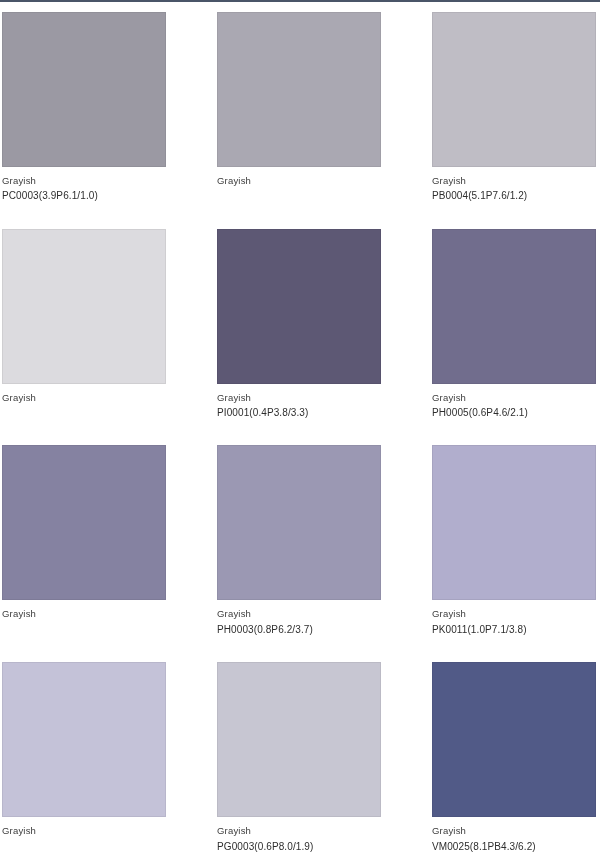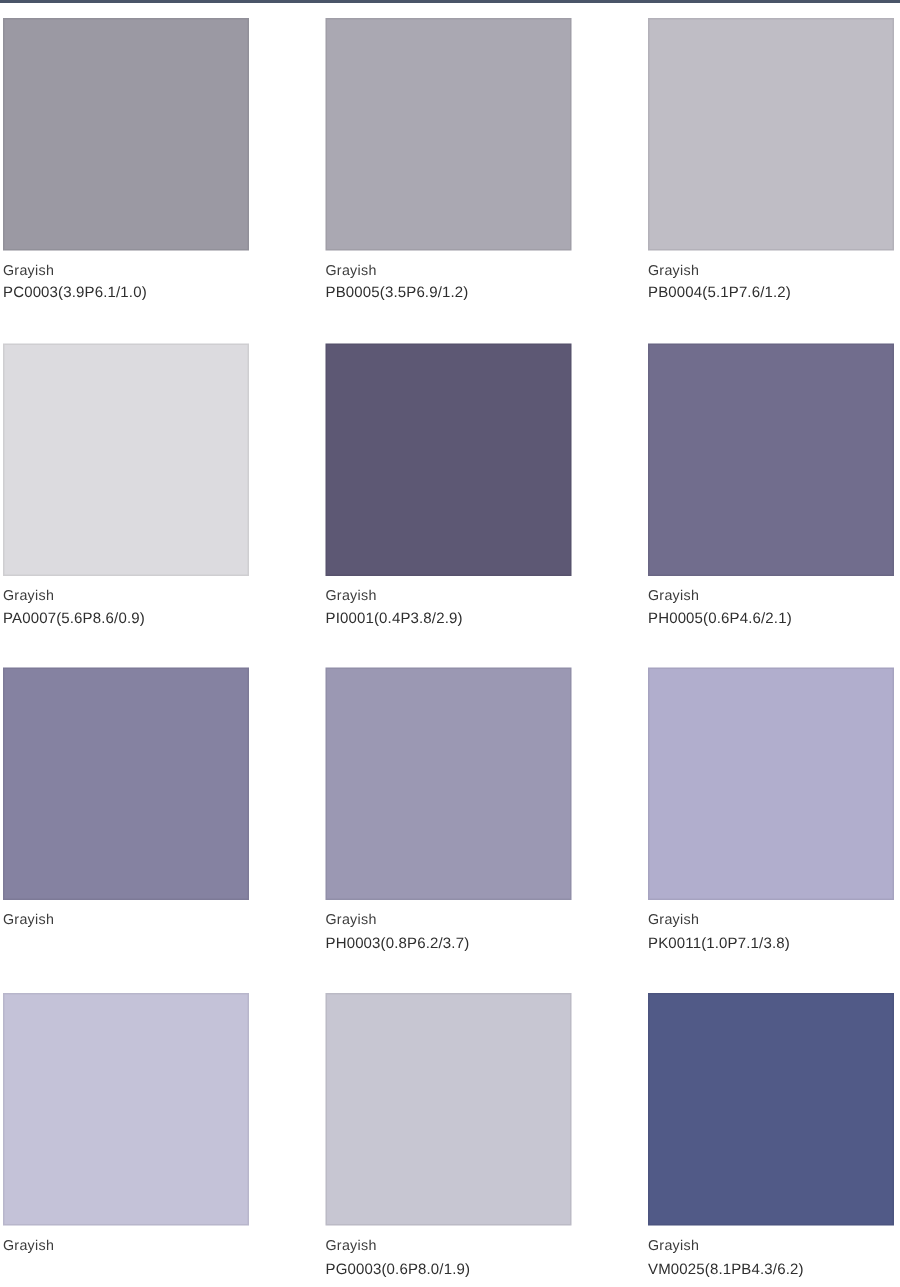--- a/index.html
+++ b/index.html
@@ -72,42 +72,40 @@
       <div class="swatch-chip" style="background-color: rgb(155, 153, 163);"></div>
       <div class="swatch-meta">
         <span class="swatch-family">Grayish</span>
         <span class="swatch-code">PC0003(3.9P6.1/1.0)</span>
       </div>
     </div>
     <div class="swatch-card">
       <div class="swatch-chip" style="background-color: rgb(170, 168, 178);"></div>
       <div class="swatch-meta">
         <span class="swatch-family">Grayish</span>
-        <span class="swatch-code">PB0005(3.5P6.9/1.2)</span>
       </div>
     </div>
     <div class="swatch-card">
       <div class="swatch-chip" style="background-color: rgb(191, 189, 197);"></div>
       <div class="swatch-meta">
         <span class="swatch-family">Grayish</span>
         <span class="swatch-code">PB0004(5.1P7.6/1.2)</span>
       </div>
     </div>
     <div class="swatch-card">
       <div class="swatch-chip" style="background-color: rgb(220, 219, 223);"></div>
       <div class="swatch-meta">
         <span class="swatch-family">Grayish</span>
-        <span class="swatch-code">PA0007(5.6P8.6/0.9)</span>
       </div>
     </div>
     <div class="swatch-card">
       <div class="swatch-chip" style="background-color: rgb(93, 88, 116);"></div>
       <div class="swatch-meta">
         <span class="swatch-family">Grayish</span>
-        <span class="swatch-code">PI0001(0.4P3.8/2.9)</span>
+        <span class="swatch-code">PI0001(0.4P3.8/3.3)</span>
       </div>
     </div>
     <div class="swatch-card">
       <div class="swatch-chip" style="background-color: rgb(113, 109, 141);"></div>
       <div class="swatch-meta">
         <span class="swatch-family">Grayish</span>
         <span class="swatch-code">PH0005(0.6P4.6/2.1)</span>
       </div>
     </div>
     <div class="swatch-card">

